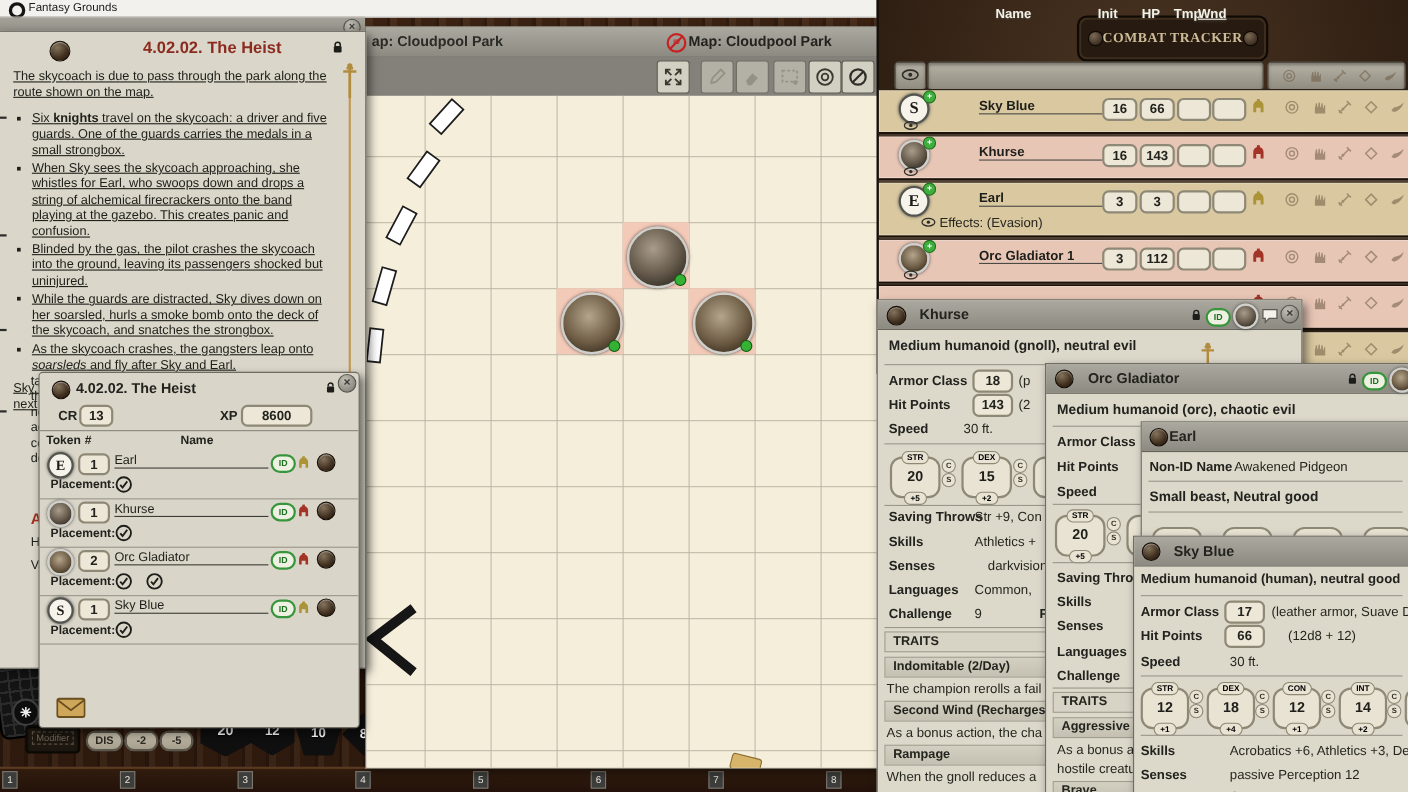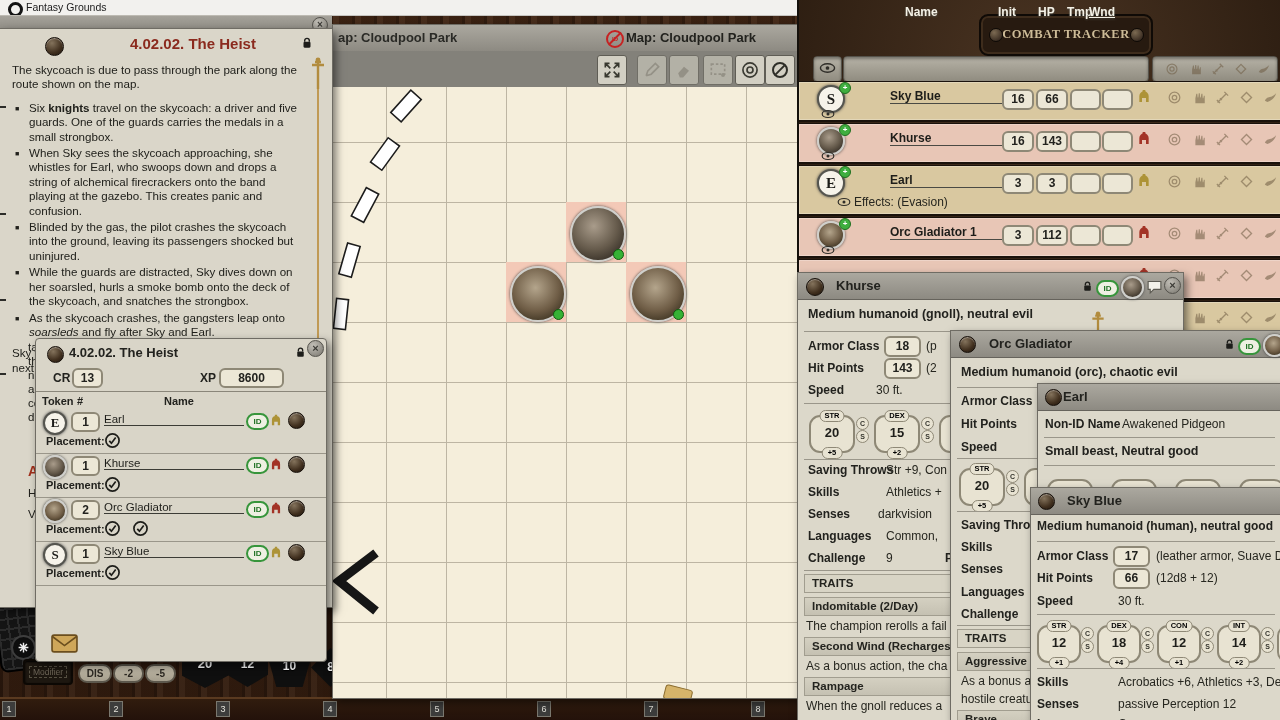--- a/index.html
+++ b/index.html
@@ -268,21 +268,21 @@
   <span class="abs" style="left:130px;top:6px;font-weight:bold;font-size:15px;color:#8b2a1e;">4.02.02. The Heist</span>
   <svg class="ic abs" width="14" height="14" style="left:300px;top:7px;color:#1d1d1a">
       <use href="#sy-lock"></use>
     </svg>
 
   <div class="abs" style="left:317px;top:34px;width:2px;height:276px;background:#c09a55;"></div>
   <svg class="ic abs" width="16" height="34" style="left:310px;top:28px;color:#b28c3e">
       <use href="#sy-hilt"></use>
     </svg>
 
-  <div class="abs story-text" style="left:12px;top:34px;width:292px;">
+  <div class="abs story-text" style="left:12px;top:34px;width:292px;text-decoration:underline;">
     <div style="margin-bottom:9px;">The skycoach is due to pass through the park along the route shown on the map.</div>
     <div class="blt"><span>Six </span><b>knights</b><span> travel on the skycoach: a driver and five guards. One of the guards carries the medals in a small strongbox.</span></div>
     <div class="blt">When Sky sees the skycoach approaching, she whistles for Earl, who swoops down and drops a string of alchemical firecrackers onto the band playing at the gazebo. This creates panic and confusion.</div>
     <div class="blt">Blinded by the gas, the pilot crashes the skycoach into the ground, leaving its passengers shocked but uninjured.</div>
     <div class="blt">While the guards are distracted, Sky dives down on her soarsled, hurls a smoke bomb onto the deck of the skycoach, and snatches the strongbox.</div>
     <div class="blt"><span>As the skycoach crashes, the gangsters leap onto </span><i>soarsleds</i><span> and fly after Sky and Earl.</span></div>
     <div style="margin-top:7px;">Sky tries to shake the gangsters and continue to her next</div>
   </div>
 
   <span class="frag" style="left:12px;top:312px;">targ</span>
@@ -556,21 +556,21 @@
   </div>
   <span class="cs" style="left:123px;top:144px;"><span>C</span></span>
   <span class="cs" style="left:123px;top:157px;"><span>S</span></span>
   <div class="ability" style="left:141px;top:142px;"></div>
   <div class="hr" style="top:186px;"></div>
   <span class="lbl" style="left:10px;top:190px;">Saving Throws</span>
   <span class="val" style="left:88px;top:190px;">Str +9, Con</span>
   <span class="lbl" style="left:10px;top:212px;">Skills</span>
   <span class="val" style="left:88px;top:212px;">Athletics +</span>
   <span class="lbl" style="left:10px;top:234px;">Senses</span>
-  <span class="val" style="left:80px;top:234px;text-align:right;">darkvision</span>
+  <span class="val" style="left:100px;top:234px;text-align:right;">darkvision</span>
   <span class="lbl" style="left:10px;top:256px;">Languages</span>
   <span class="val" style="left:88px;top:256px;">Common,</span>
   <span class="lbl" style="left:10px;top:278px;">Challenge</span>
   <span class="val" style="left:88px;top:278px;">9</span>
   <span class="lbl" style="left:135px;top:278px;margin-left:12px;">Pr</span>
   <div class="hr" style="top:297px;"></div>
   <div class="traitbar" style="left:6px;top:301px;width:371px;background:#d8d4c5;">
     <span>TRAITS</span></div>
   <div class="traitbar" style="left:6px;top:324px;width:371px;">Indomitable (2/Day)</div>
   <span class="val" style="left:8px;top:346px;">The champion rerolls a fail</span>
@@ -642,21 +642,21 @@
     <span class="radialbtn" style="left:7px;top:5px;width:15px;height:15px;"></span>
     <span class="tt" style="left:36px;">Sky Blue</span>
   </div>
   <span class="lbl" style="left:6px;top:31px;font-size:12px;">Medium humanoid (human), neutral good</span>
   <div class="hr" style="top:53px;"></div>
   <span class="lbl" style="left:6px;top:61px;">Armor Class</span>
   <span class="vbox" style="left:82px;top:58px;width:33px;height:17px;line-height:17px;">17</span>
   <span class="val" style="left:125px;top:61px;">(leather armor, Suave De</span>
   <span class="lbl" style="left:6px;top:83px;">Hit Points</span>
   <span class="vbox" style="left:82px;top:80px;width:33px;height:17px;line-height:17px;">66</span>
-  <span class="val" style="left:125px;top:83px;text-align:center;">(12d8 + 12)</span>
+  <span class="val" style="left:140px;top:83px;text-align:center;">(12d8 + 12)</span>
   <span class="lbl" style="left:6px;top:106px;">Speed</span>
   <span class="val" style="left:87px;top:106px;">30 ft.</span>
   <div class="hr" style="top:126px;"></div>
   <div class="ability" style="left:6px;top:137px;width:40px;">
     <span class="ab-name">STR</span>
     <span class="ab-score">12</span>
     <span class="ab-mod">+1</span>
   </div>
   <span class="cs" style="left:50px;top:139px;"><span>C</span></span>
   <span class="cs" style="left:50px;top:152px;"><span>S</span></span>

